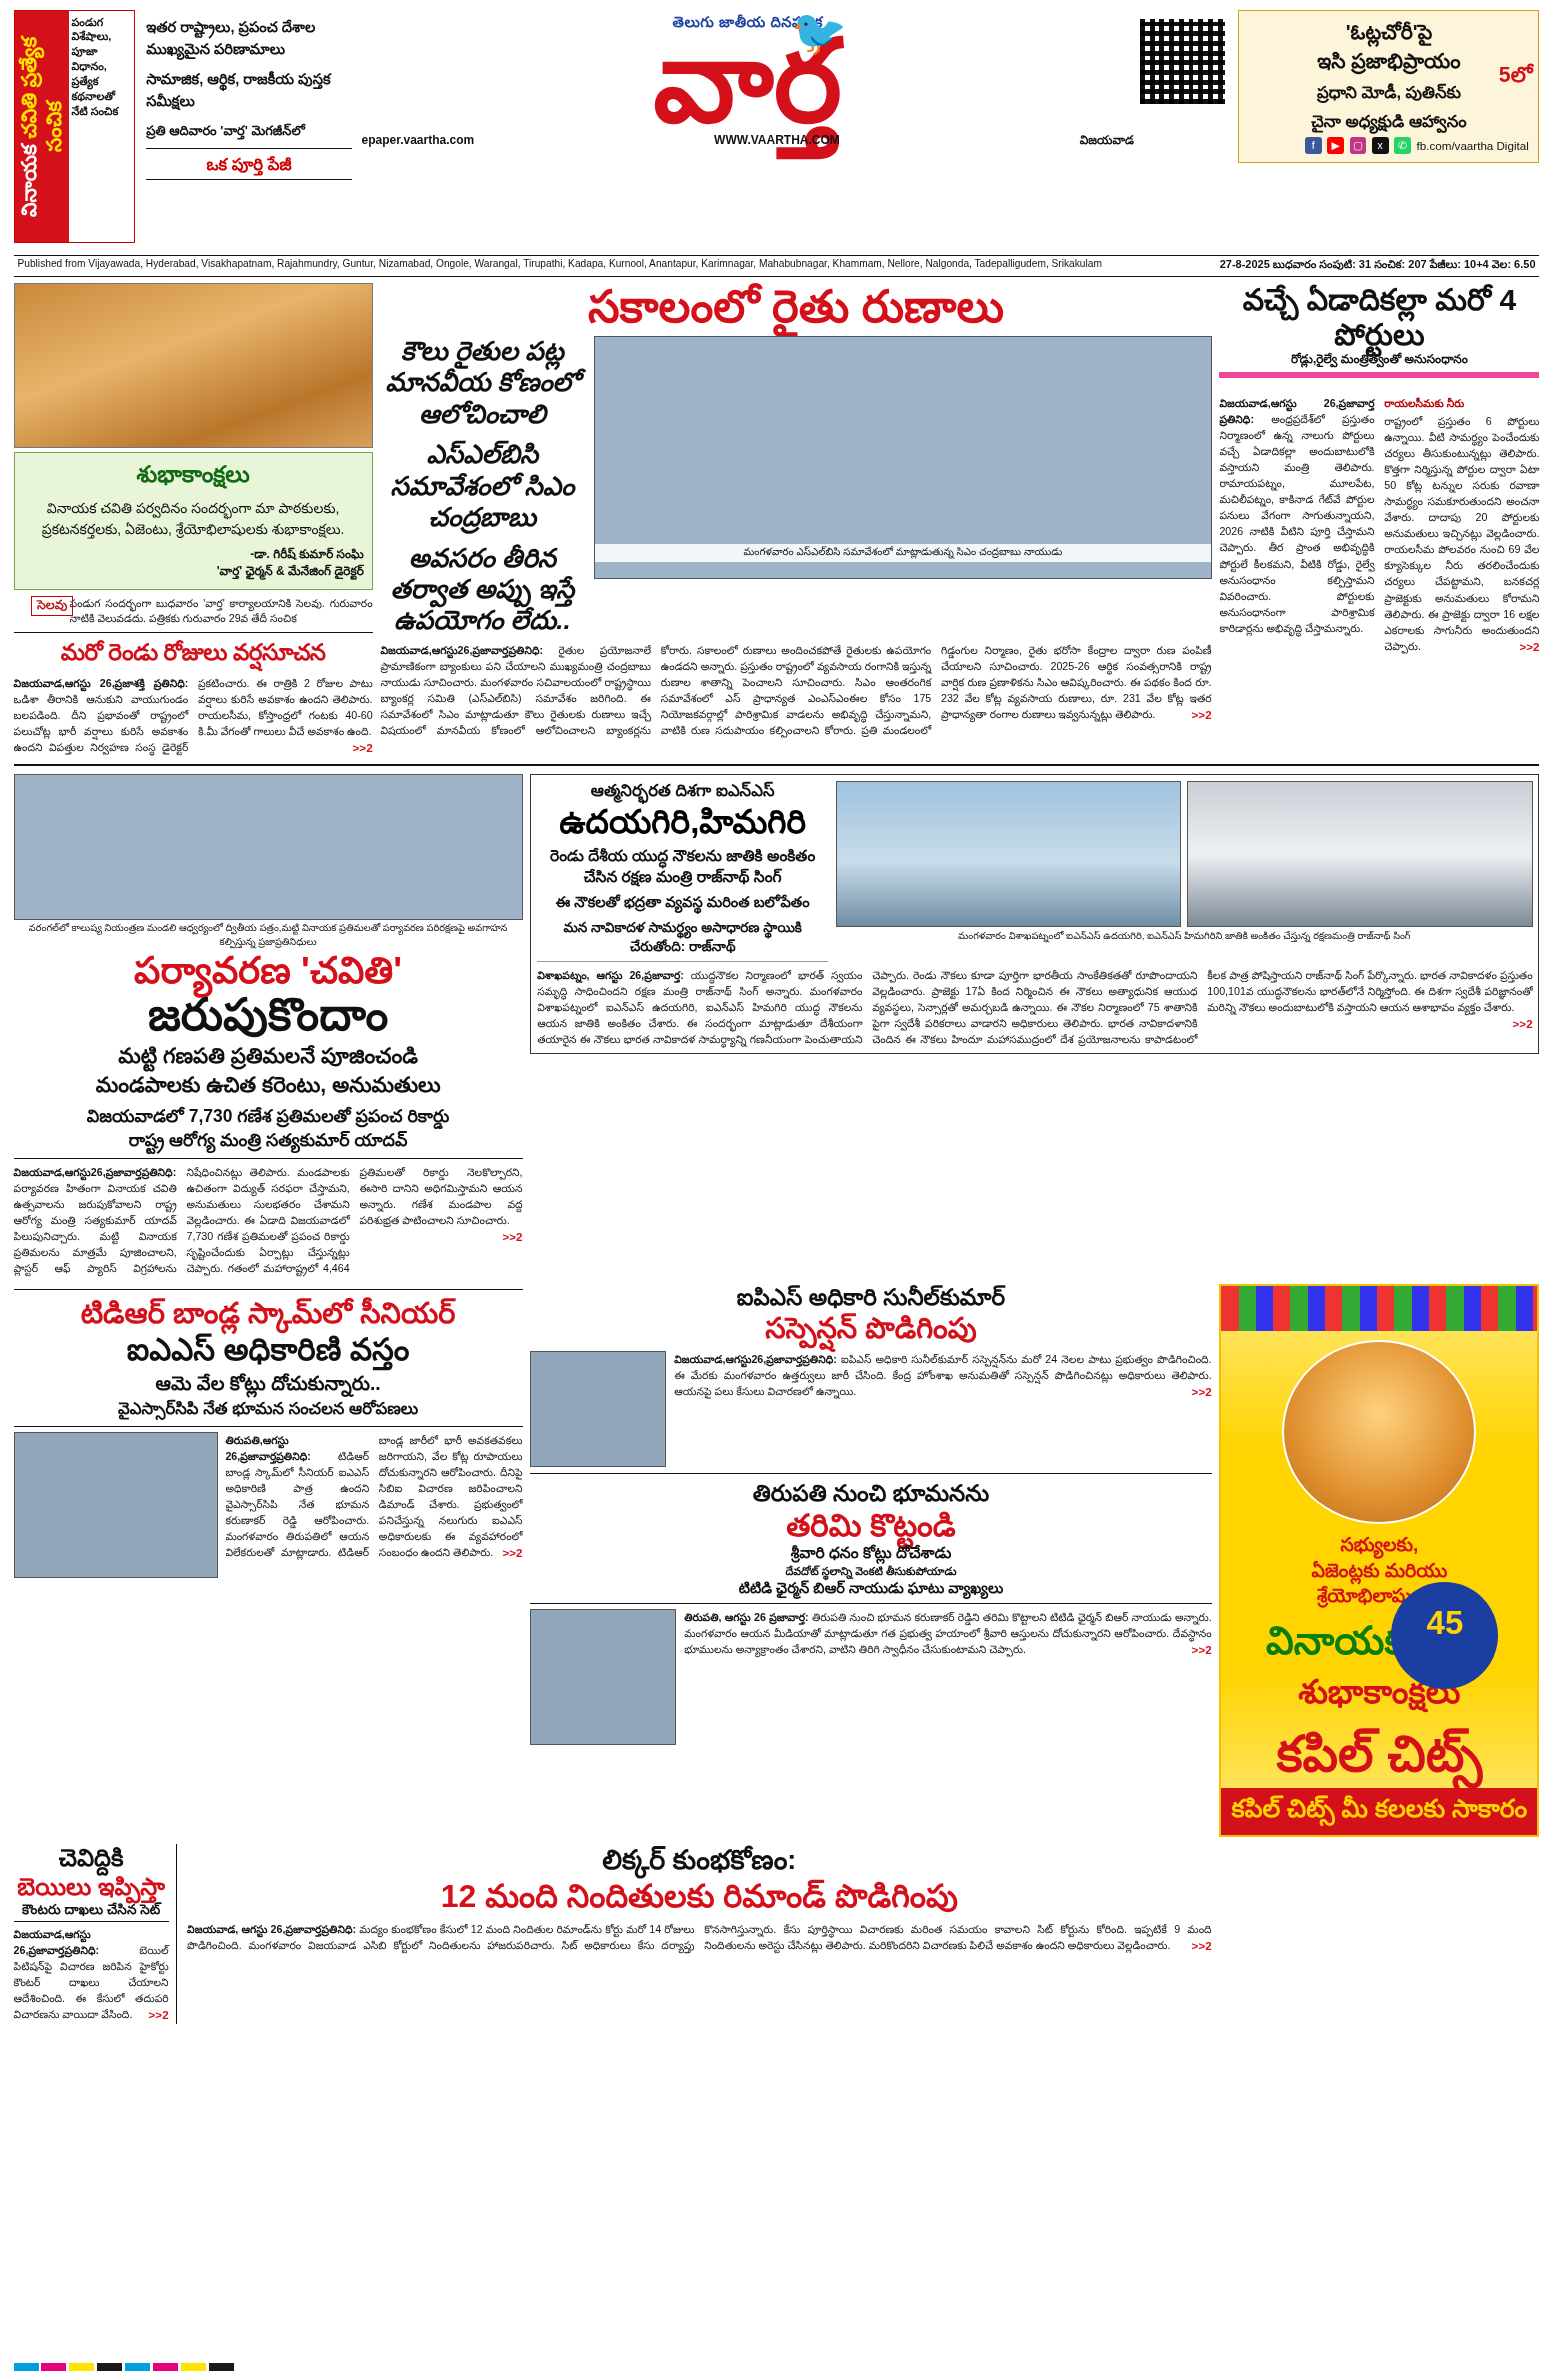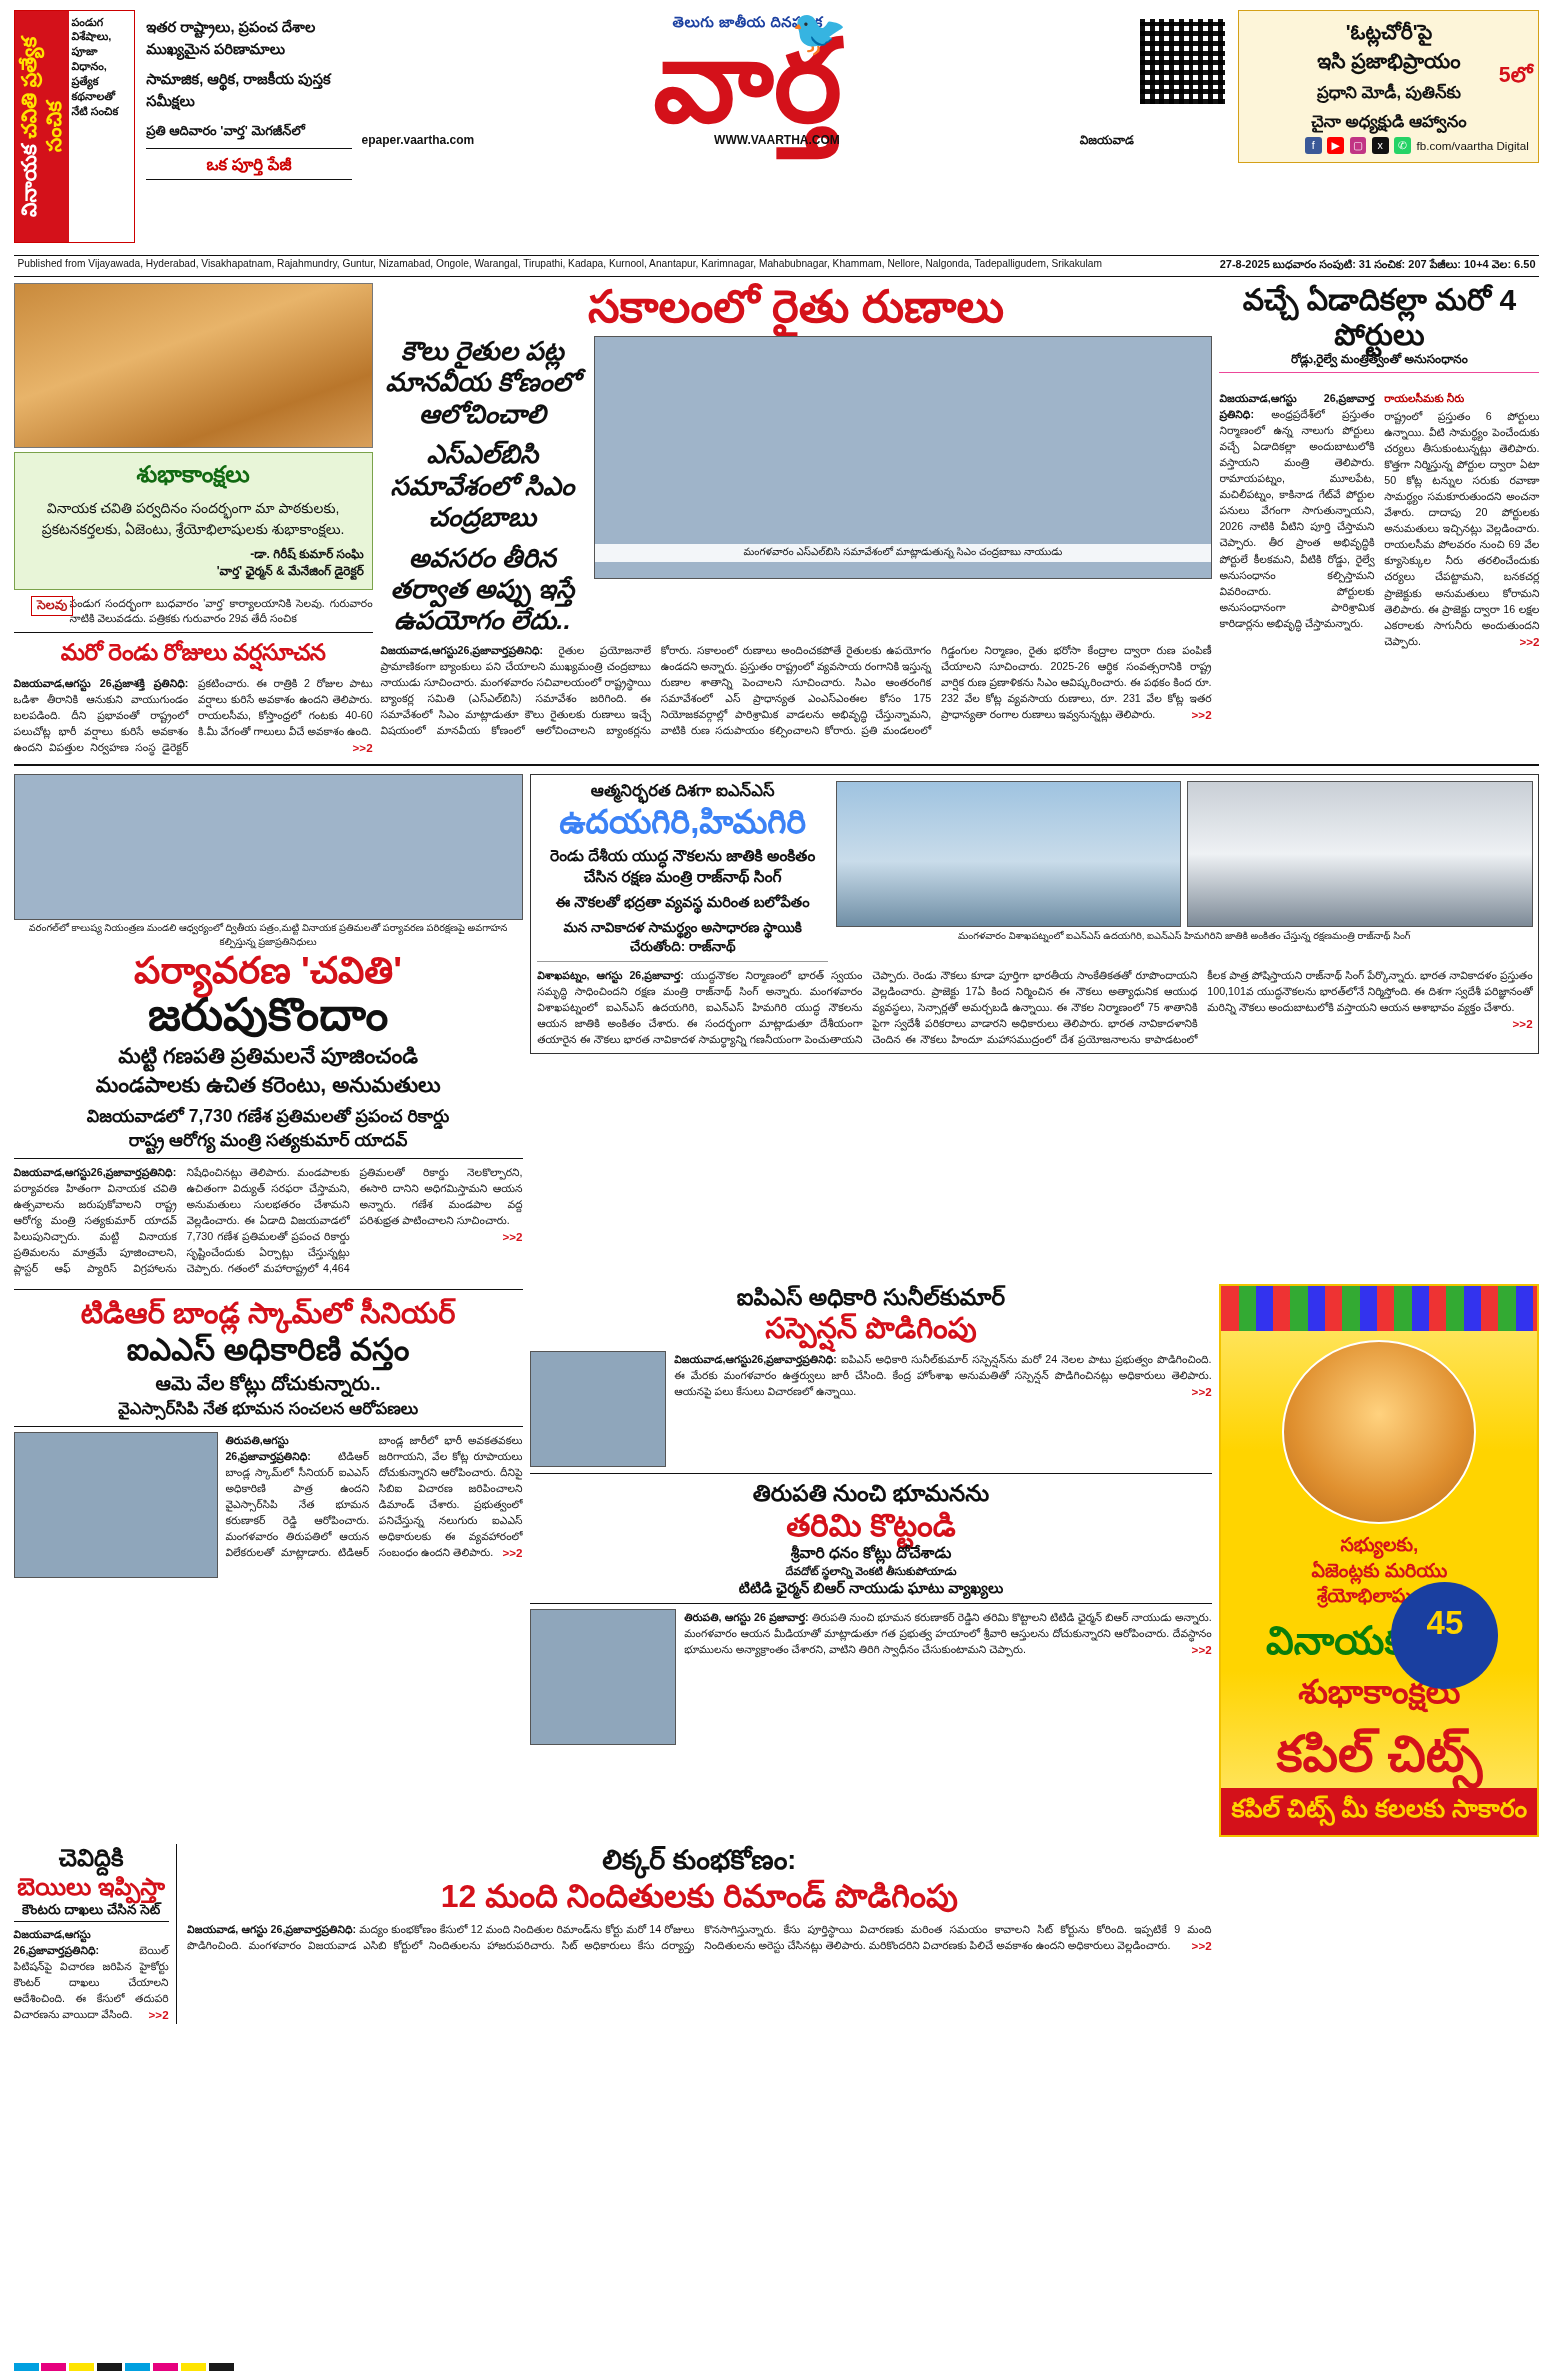--- a/index.html
+++ b/index.html
@@ -78,29 +78,29 @@
   .col3 { column-count:3; column-gap:9.7px; }
   .body-txt { font-size:10.7px; line-height:1.5; text-align:justify; }
   .dateline { font-weight:bold; }
   .more { color:#d4111a; font-weight:bold; float:right; font-size:11.6px; }
 
   .hdr-main { font-size:45px; font-weight:bold; color:#d4111a; text-align:center; line-height:1.05; }
   .hdr-sub { font-size:19.4px; font-weight:bold; text-align:center; }
   .hdr-blk { font-size:29px; font-weight:bold; text-align:center; line-height:1.2;font-style:italic; }
 
   .r-head { font-size:30px; font-weight:bold; color:#111; text-align:center; line-height:1.15; }
-  .r-sub { font-size:12px; text-align:center; font-weight:bold; border-bottom:1px solid #ec4899; padding-bottom:2.9px; }
+  .r-sub { font-size:12px; text-align:center; font-weight:bold; border-bottom:6px solid #ec4899; padding-bottom:2.9px; }
 
   .divider { border-top:1px solid #111; margin:5.8px 0; }
   .divider-thick { border-top:2.9px double #111; margin:7.8px 0; }
 
   
   .navy-wrap { border:1px solid #333; padding:5.8px; margin-top:7.8px; }
   .navy-title { font-size:16.5px; font-weight:bold; text-align:center; }
-  .navy-big { font-size:33px; font-weight:bold; text-align:center; color:#3b82f6; line-height:1.1; }
+  .navy-big { font-size:33px; font-weight:bold; text-align:center; color:#000000; line-height:1.1; }
   .navy-photo { height:146px; background:linear-gradient(#9fc3e0,#c9dcea 55%,#6f8ea5); border:1px solid #555; position:relative; }
 
   
   .ad { border:2.9px solid #f2c200; background:linear-gradient(#ffe97a,#ffd400 30%,#ffd400 70%,#ffe97a); position:relative; height:100%; overflow:hidden; }
   .ad-top { height:45px; background:repeating-linear-gradient(90deg,#e33 0 17.5px,#3a3 17.5px 35px,#33e 35px 52px); }
   .ad-ganesh { width:194px; height:184px; margin:9.7px auto 0; background:radial-gradient(circle at 50% 40%,#ffd27f,#e0902f 60%,#b5681b); border-radius:50%; border:2.9px solid #fff; }
   .ad-l1 { text-align:center; color:#d4111a; font-size:19px; font-weight:bold; line-height:1.35; margin-top:7.8px; }
   .ad-l2 { text-align:center; color:#0a7d0a; font-size:39px; font-weight:bold; margin-top:9.7px; }
   .ad-l3 { text-align:center; color:#d4111a; font-size:33px; font-weight:bold; }
   .ad-l4 { text-align:center; color:#d4111a; font-size:50px; font-weight:bold; margin-top:5.8px; }

